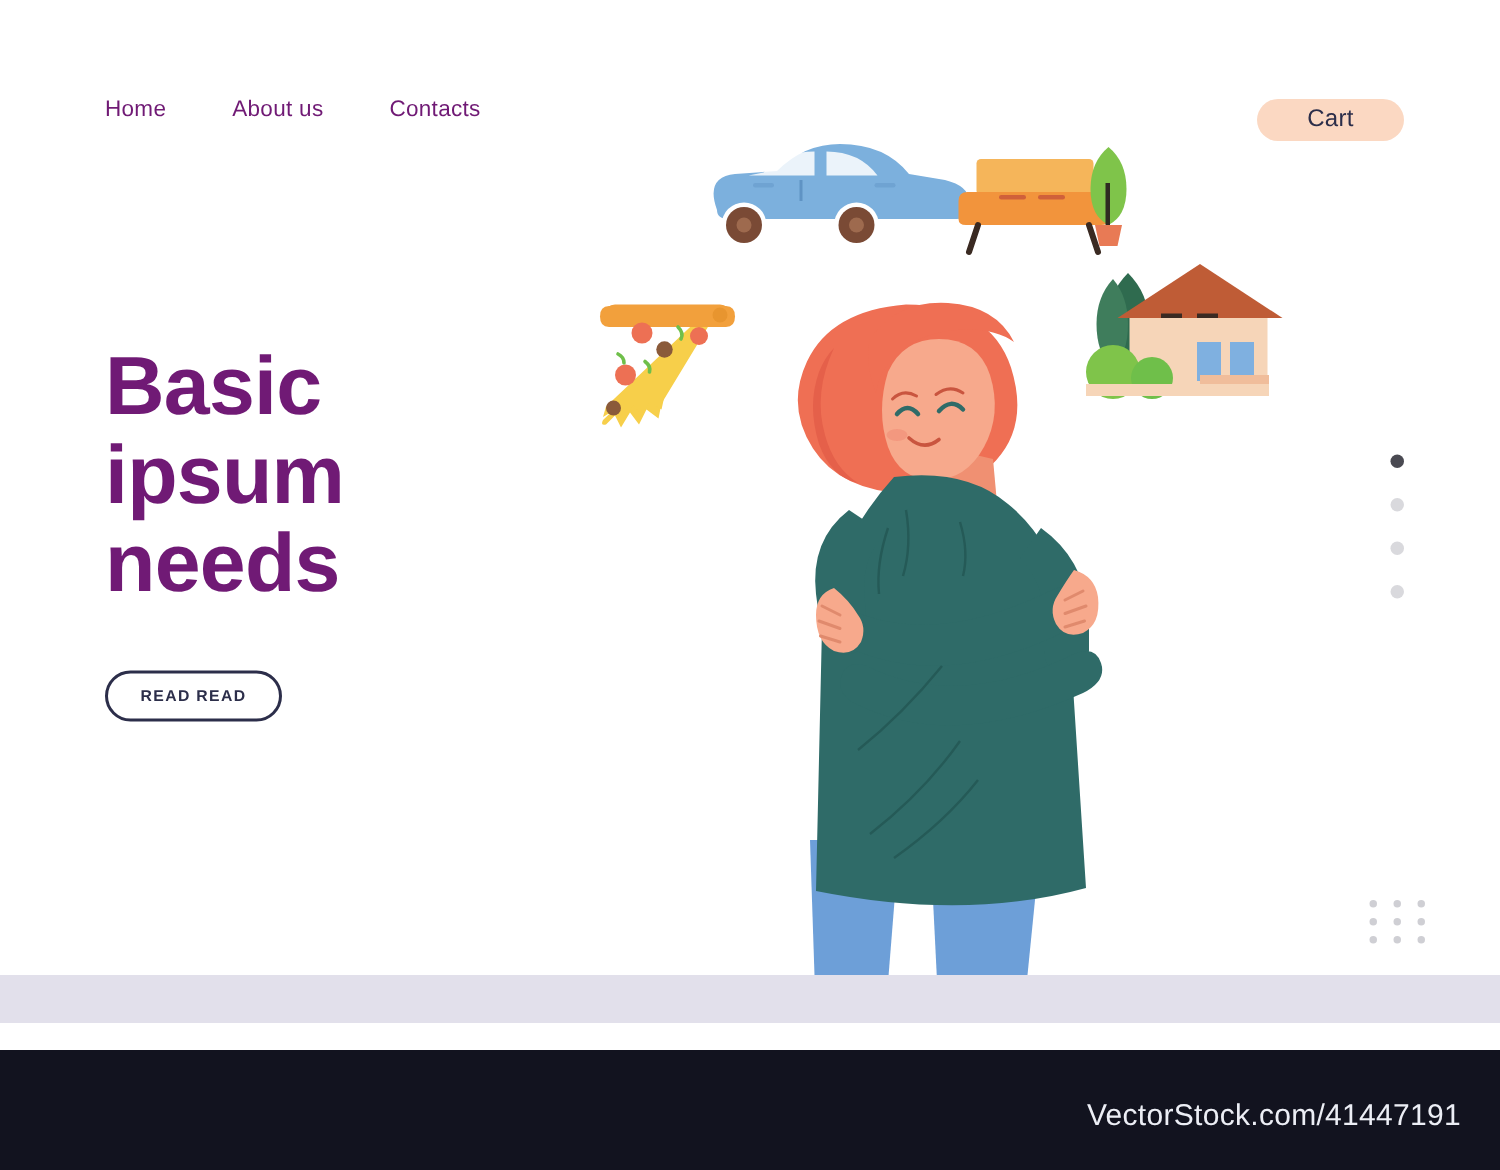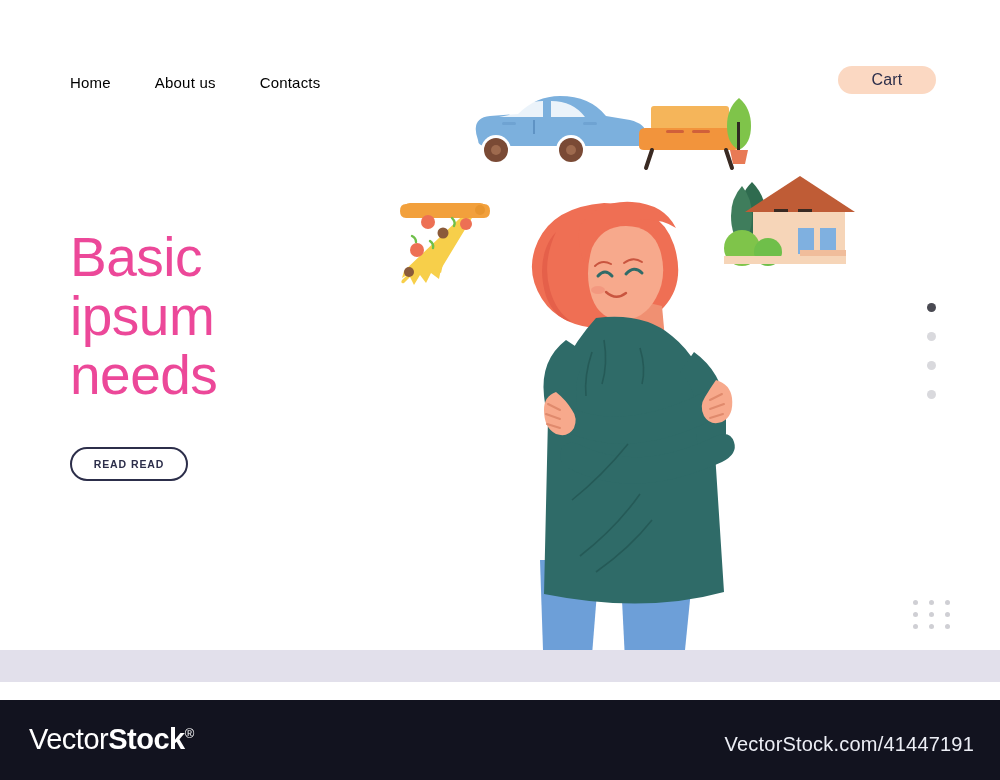--- a/index.html
+++ b/index.html
@@ -10,37 +10,37 @@
     overflow: hidden;
   }
   #page { position: relative; width: 1000px; height: 780px; background: #ffffff; }
 
   
   .nav {
     position: absolute; left: 70px; top: 64px;
     display: flex; align-items: center; gap: 44px;
   }
   .nav-link {
-    font-size: 15px; color: #000000; letter-spacing: .2px;
-    text-decoration: none; white-space: nowrap; margin-top: 10px;
+    font-size: 15px; color: #701a75; letter-spacing: .2px;
+    text-decoration: none; white-space: nowrap;
   }
   .cart-btn {
     position: absolute; right: 64px; top: 66px;
     width: 98px; height: 28px; border-radius: 16px;
     background: #fbd8c2; border: none;
     color: #2c2e4a; font-size: 16px; letter-spacing: .2px;
     display: flex; align-items: center; justify-content: center;
     font-family: "Liberation Sans", sans-serif; cursor: pointer;
   }
 
   
   .hero { position: absolute; left: 70px; top: 228px; width: 300px; }
   .hero-title {
-    font-size: 55px; line-height: 59px; font-weight: normal;
-    color: #ec4899; letter-spacing: -0.5px;
+    font-size: 55px; line-height: 59px; font-weight: bold;
+    color: #701a75; letter-spacing: -0.5px;
   }
   .hero-sub {
     margin-top: 14px; width: 262px;
     font-size: 11.5px; line-height: 16px; color: #e2e2e6;
   }
   .read-more {
     margin-top: 42px; width: 118px; height: 34px;
     border: 2px solid #2c2e4a; border-radius: 18px;
     background: transparent; color: #2c2e4a;
     font-size: 10.5px; font-weight: bold; letter-spacing: .9px;
@@ -226,18 +226,15 @@
       <i></i>
     <i></i>
       <i></i>
       <i></i>
     <i></i>
       <i></i>
       <i></i>
   </div>
 
   <div class="footer"></div>
-  <div class="wm-logo">
-    <span class="light">Vector</span><span class="bold">Stock</span><span class="reg">®</span>
-  </div>
   <div class="wm-url">VectorStock.com/41447191</div>
 
 </div>
 
 </body></html>

